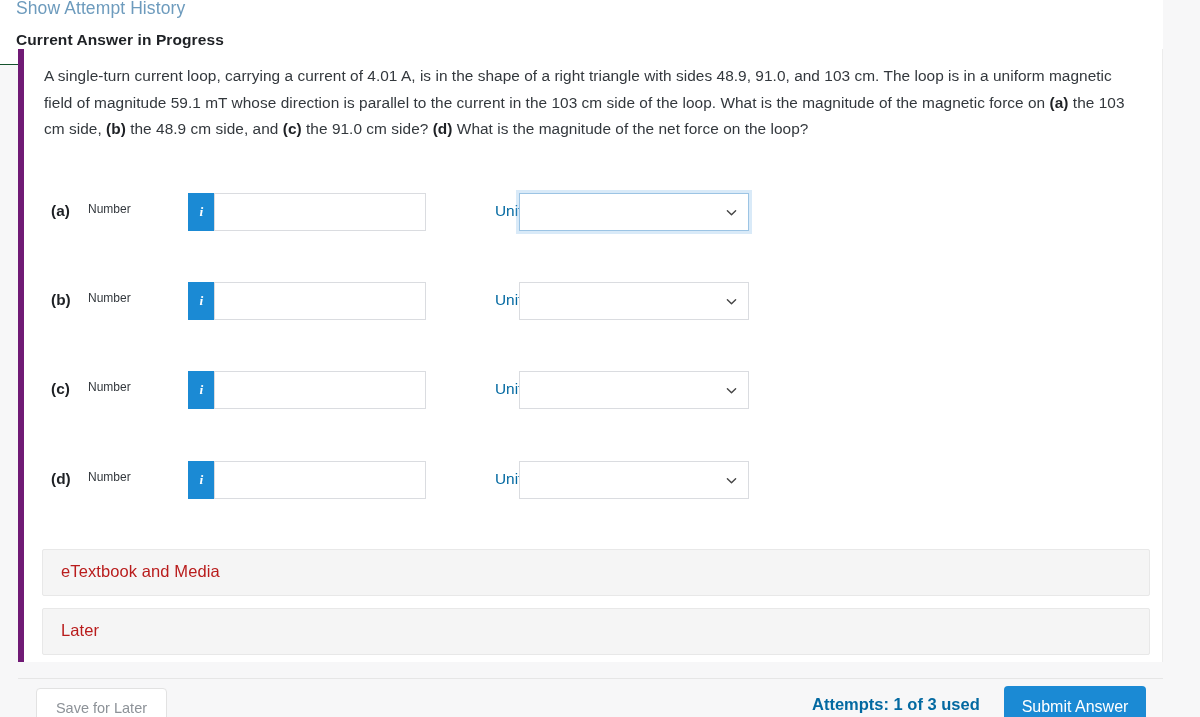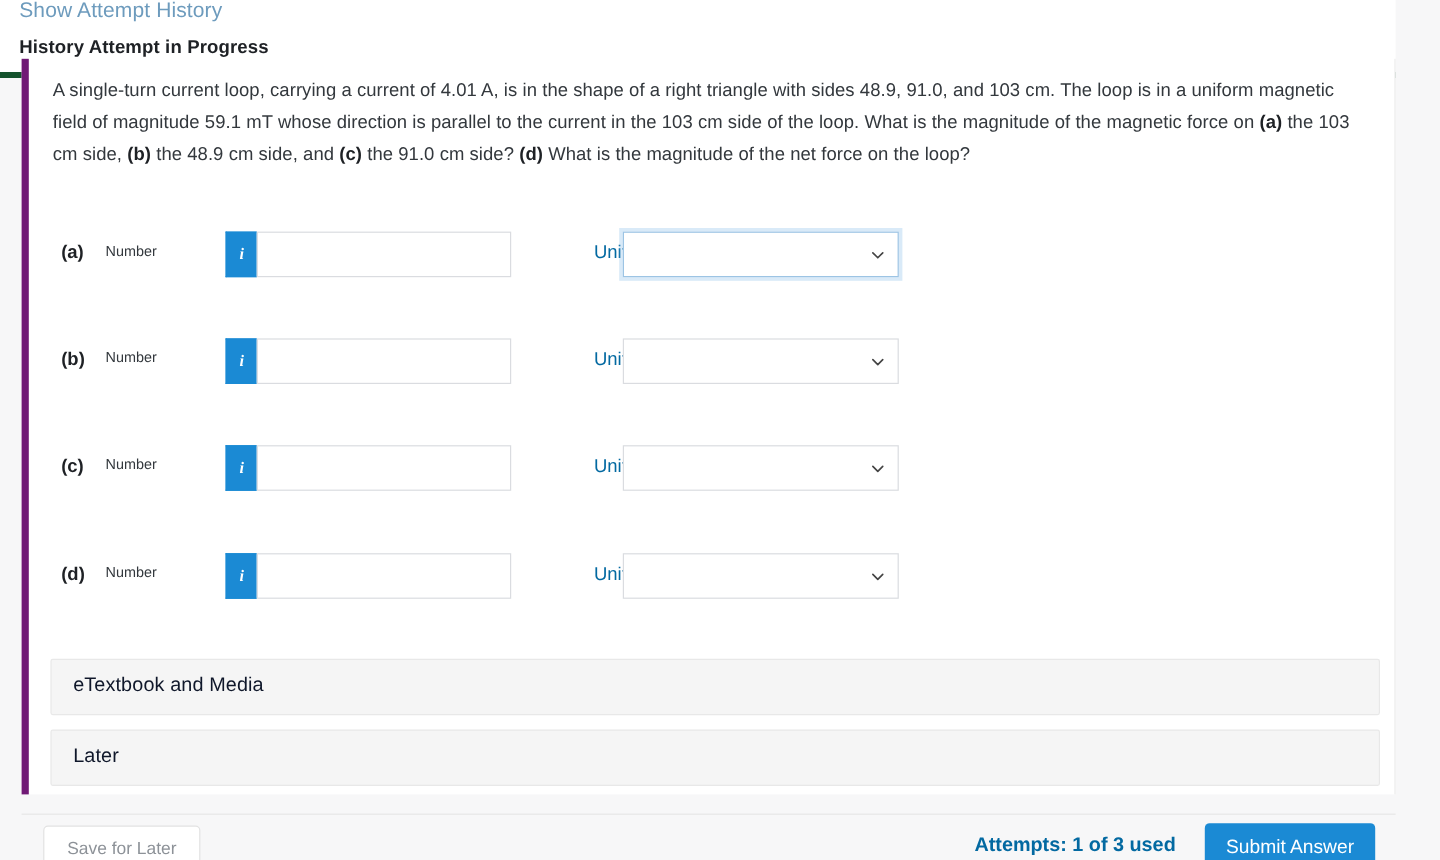--- a/index.html
+++ b/index.html
@@ -19,21 +19,21 @@
     background: #f7f7f8;
   }
 
   
   .top-strip {
     position: absolute;
     left: 0; top: 0;
     width: 1163px;
     height: 65px;
     background: #ffffff;
-    border-bottom: 5px solid #14532d;
+    border-bottom: 1px solid #14532d;
     box-sizing: border-box;
   }
 
   .attempt-history-link {
     position: absolute;
     left: 16px; top: -2px;
     font-size: 17.5px;
     color: #6d9bbd;
     letter-spacing: .1px;
     text-decoration: none;
@@ -201,21 +201,21 @@
     box-sizing: border-box;
     cursor: pointer;
   }
   .panel-etextbook { top: 500px; }
   .panel-hint { top: 559px; }
 
   .panel-label {
     position: absolute;
     left: 18px; top: 12px;
     font-size: 16.5px;
-    color: #0f172a;
+    color: #b91c1c;
     letter-spacing: .1px;
   }
 
   
   .footer-divider {
     position: absolute;
     left: 18px; top: 678px;
     width: 1145px;
     height: 1px;
     background: #e6e6e6;
@@ -261,21 +261,21 @@
     padding: 0;
   }
 </style>
 </head>
 <body>
 
 <div id="page">
 
   <div class="top-strip">
     <a class="attempt-history-link" href="#">Show Attempt History</a>
-    <div class="current-attempt-title">History Attempt in Progress</div>
+    <div class="current-attempt-title">Current Answer in Progress</div>
   </div>
 
   <div class="card">
 
     <div class="question-text"><span>A single-turn current loop, carrying a current of 4.01 A, is in the shape of a right triangle with sides 48.9, 91.0, and 103 cm. The loop is in a uniform magnetic field of magnitude 59.1 mT whose direction is parallel to the current in the 103 cm side of the loop. What is the magnitude of the magnetic force on </span><b>(a)</b><span> the 103 cm side, </span><b>(b)</b><span> the 48.9 cm side, and </span><b>(c)</b><span> the 91.0 cm side? </span><b>(d)</b><span> What is the magnitude of the net force on the loop?</span></div>
 
     <div class="answer-row row-a">
       <div class="row-label">(a)</div>
       <div class="row-number-label">Number</div>
       <div class="input-group">

